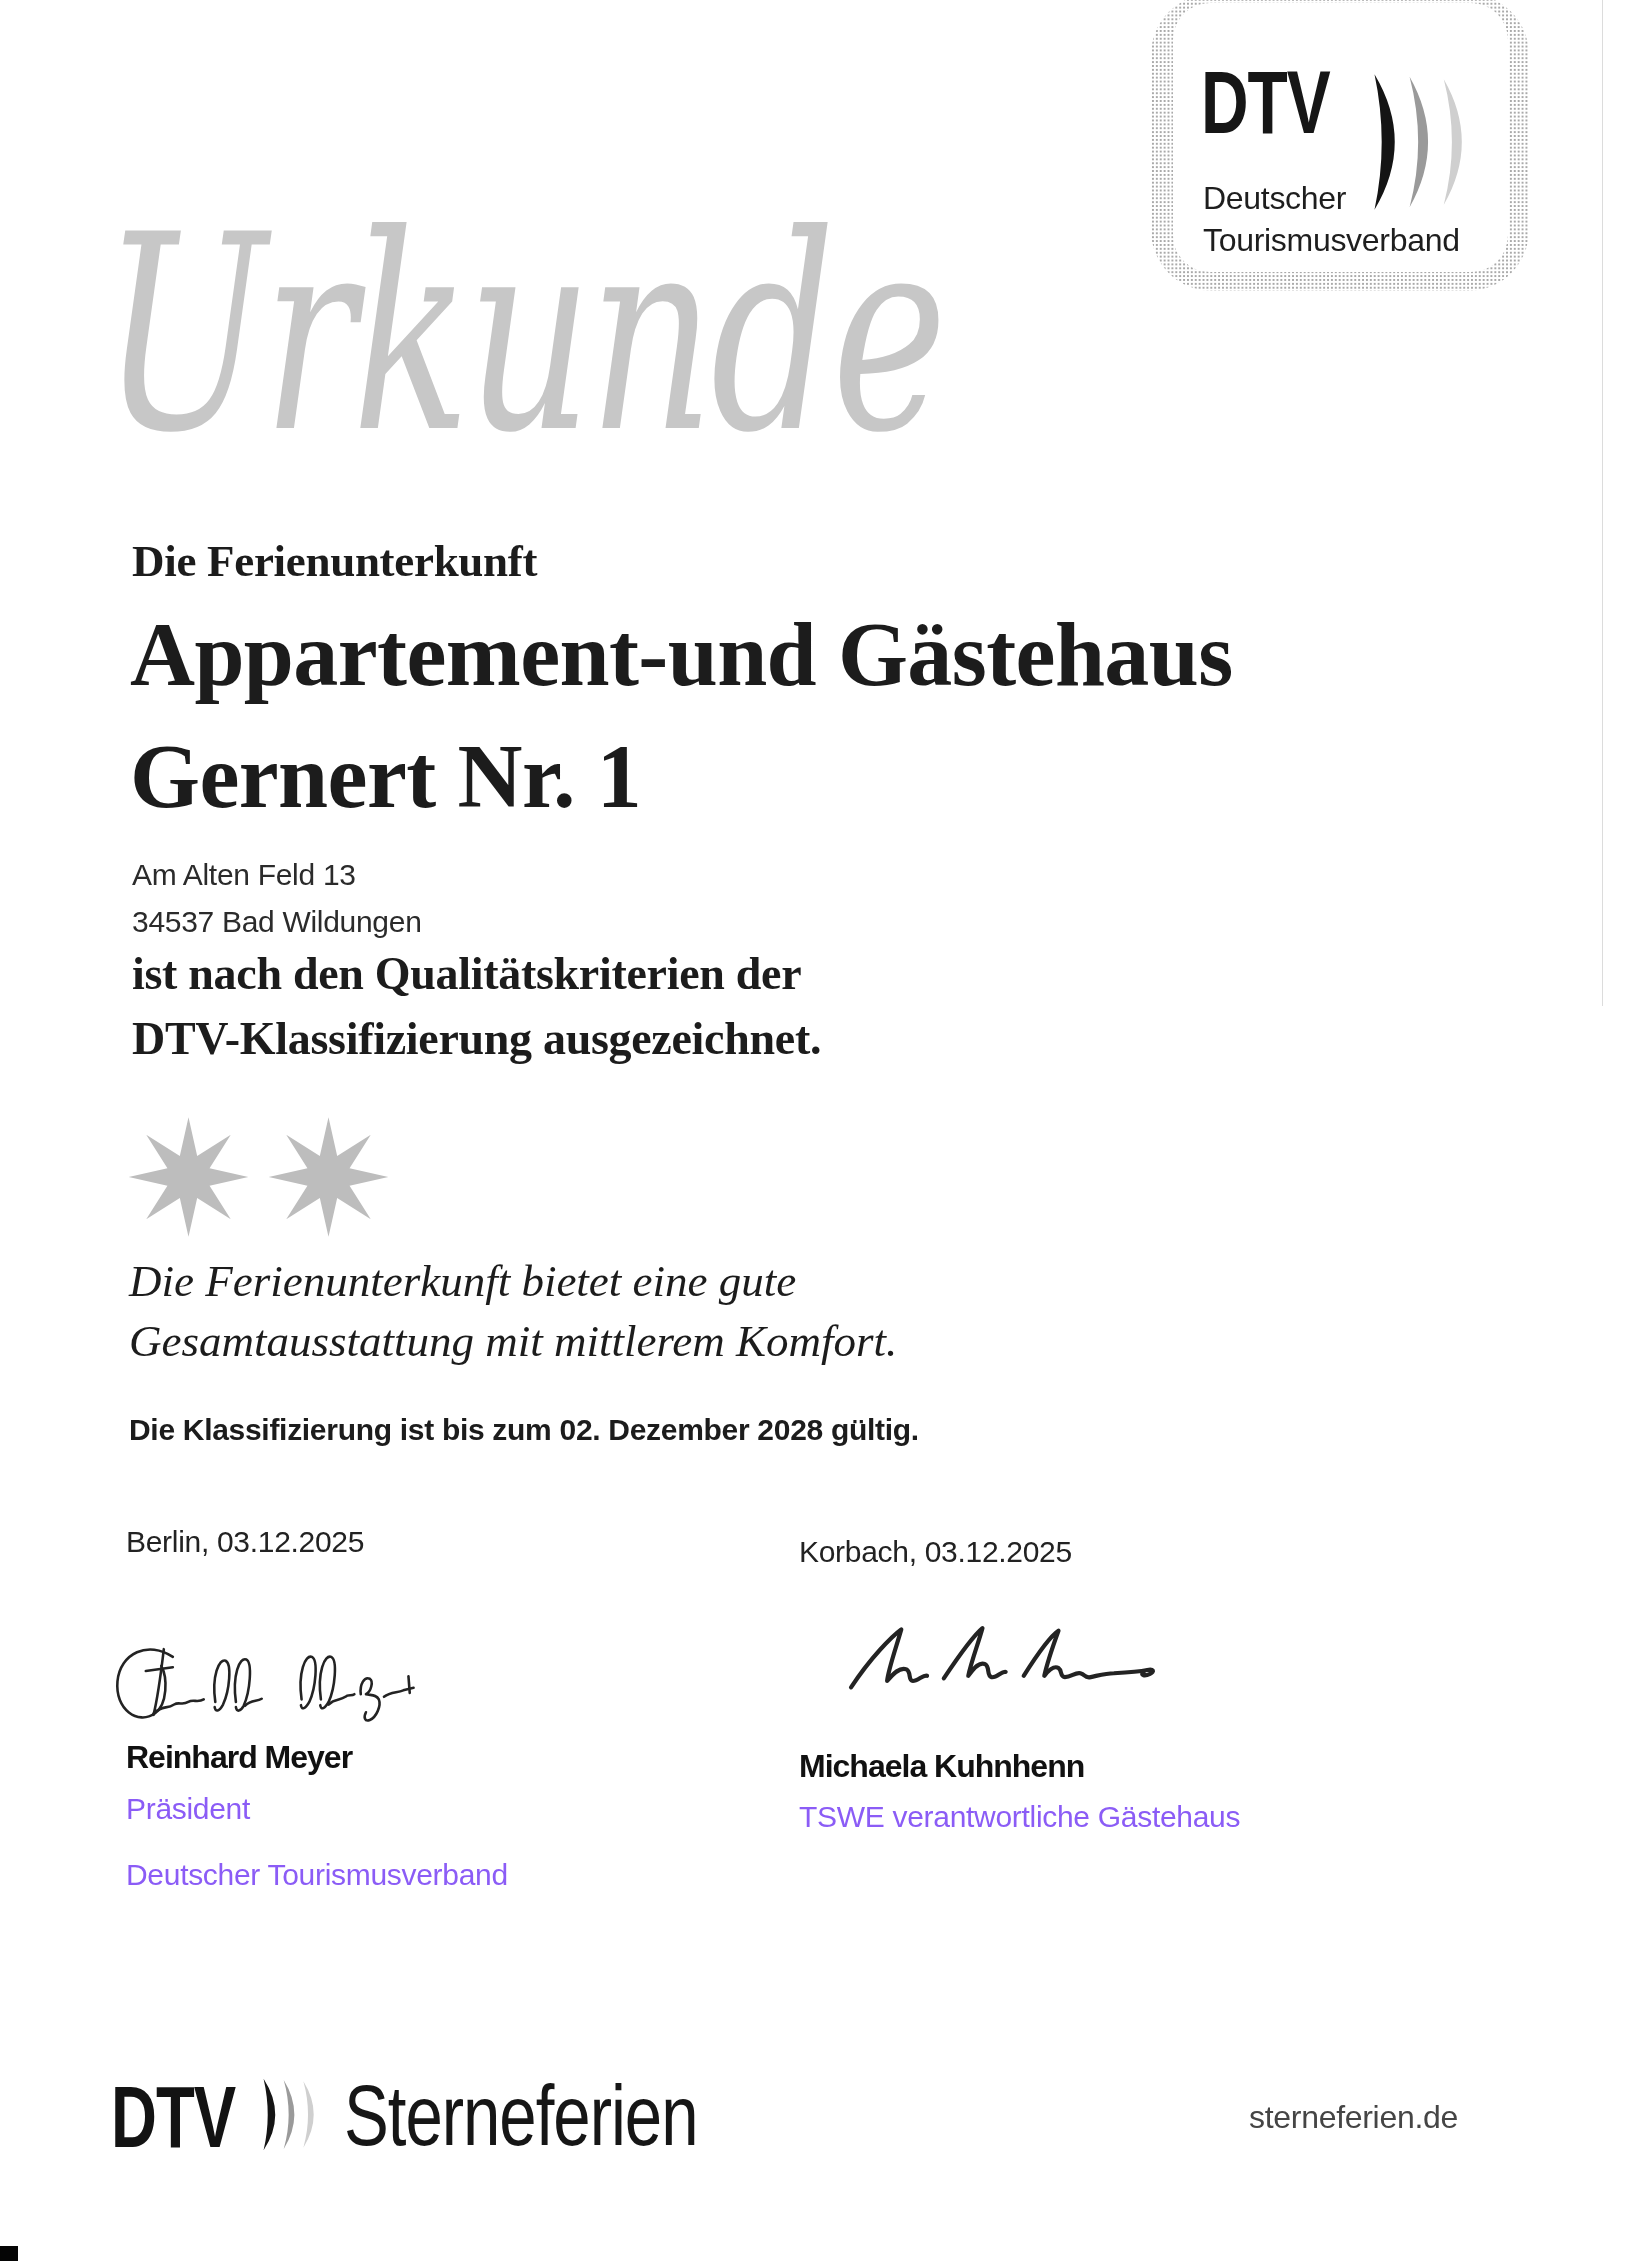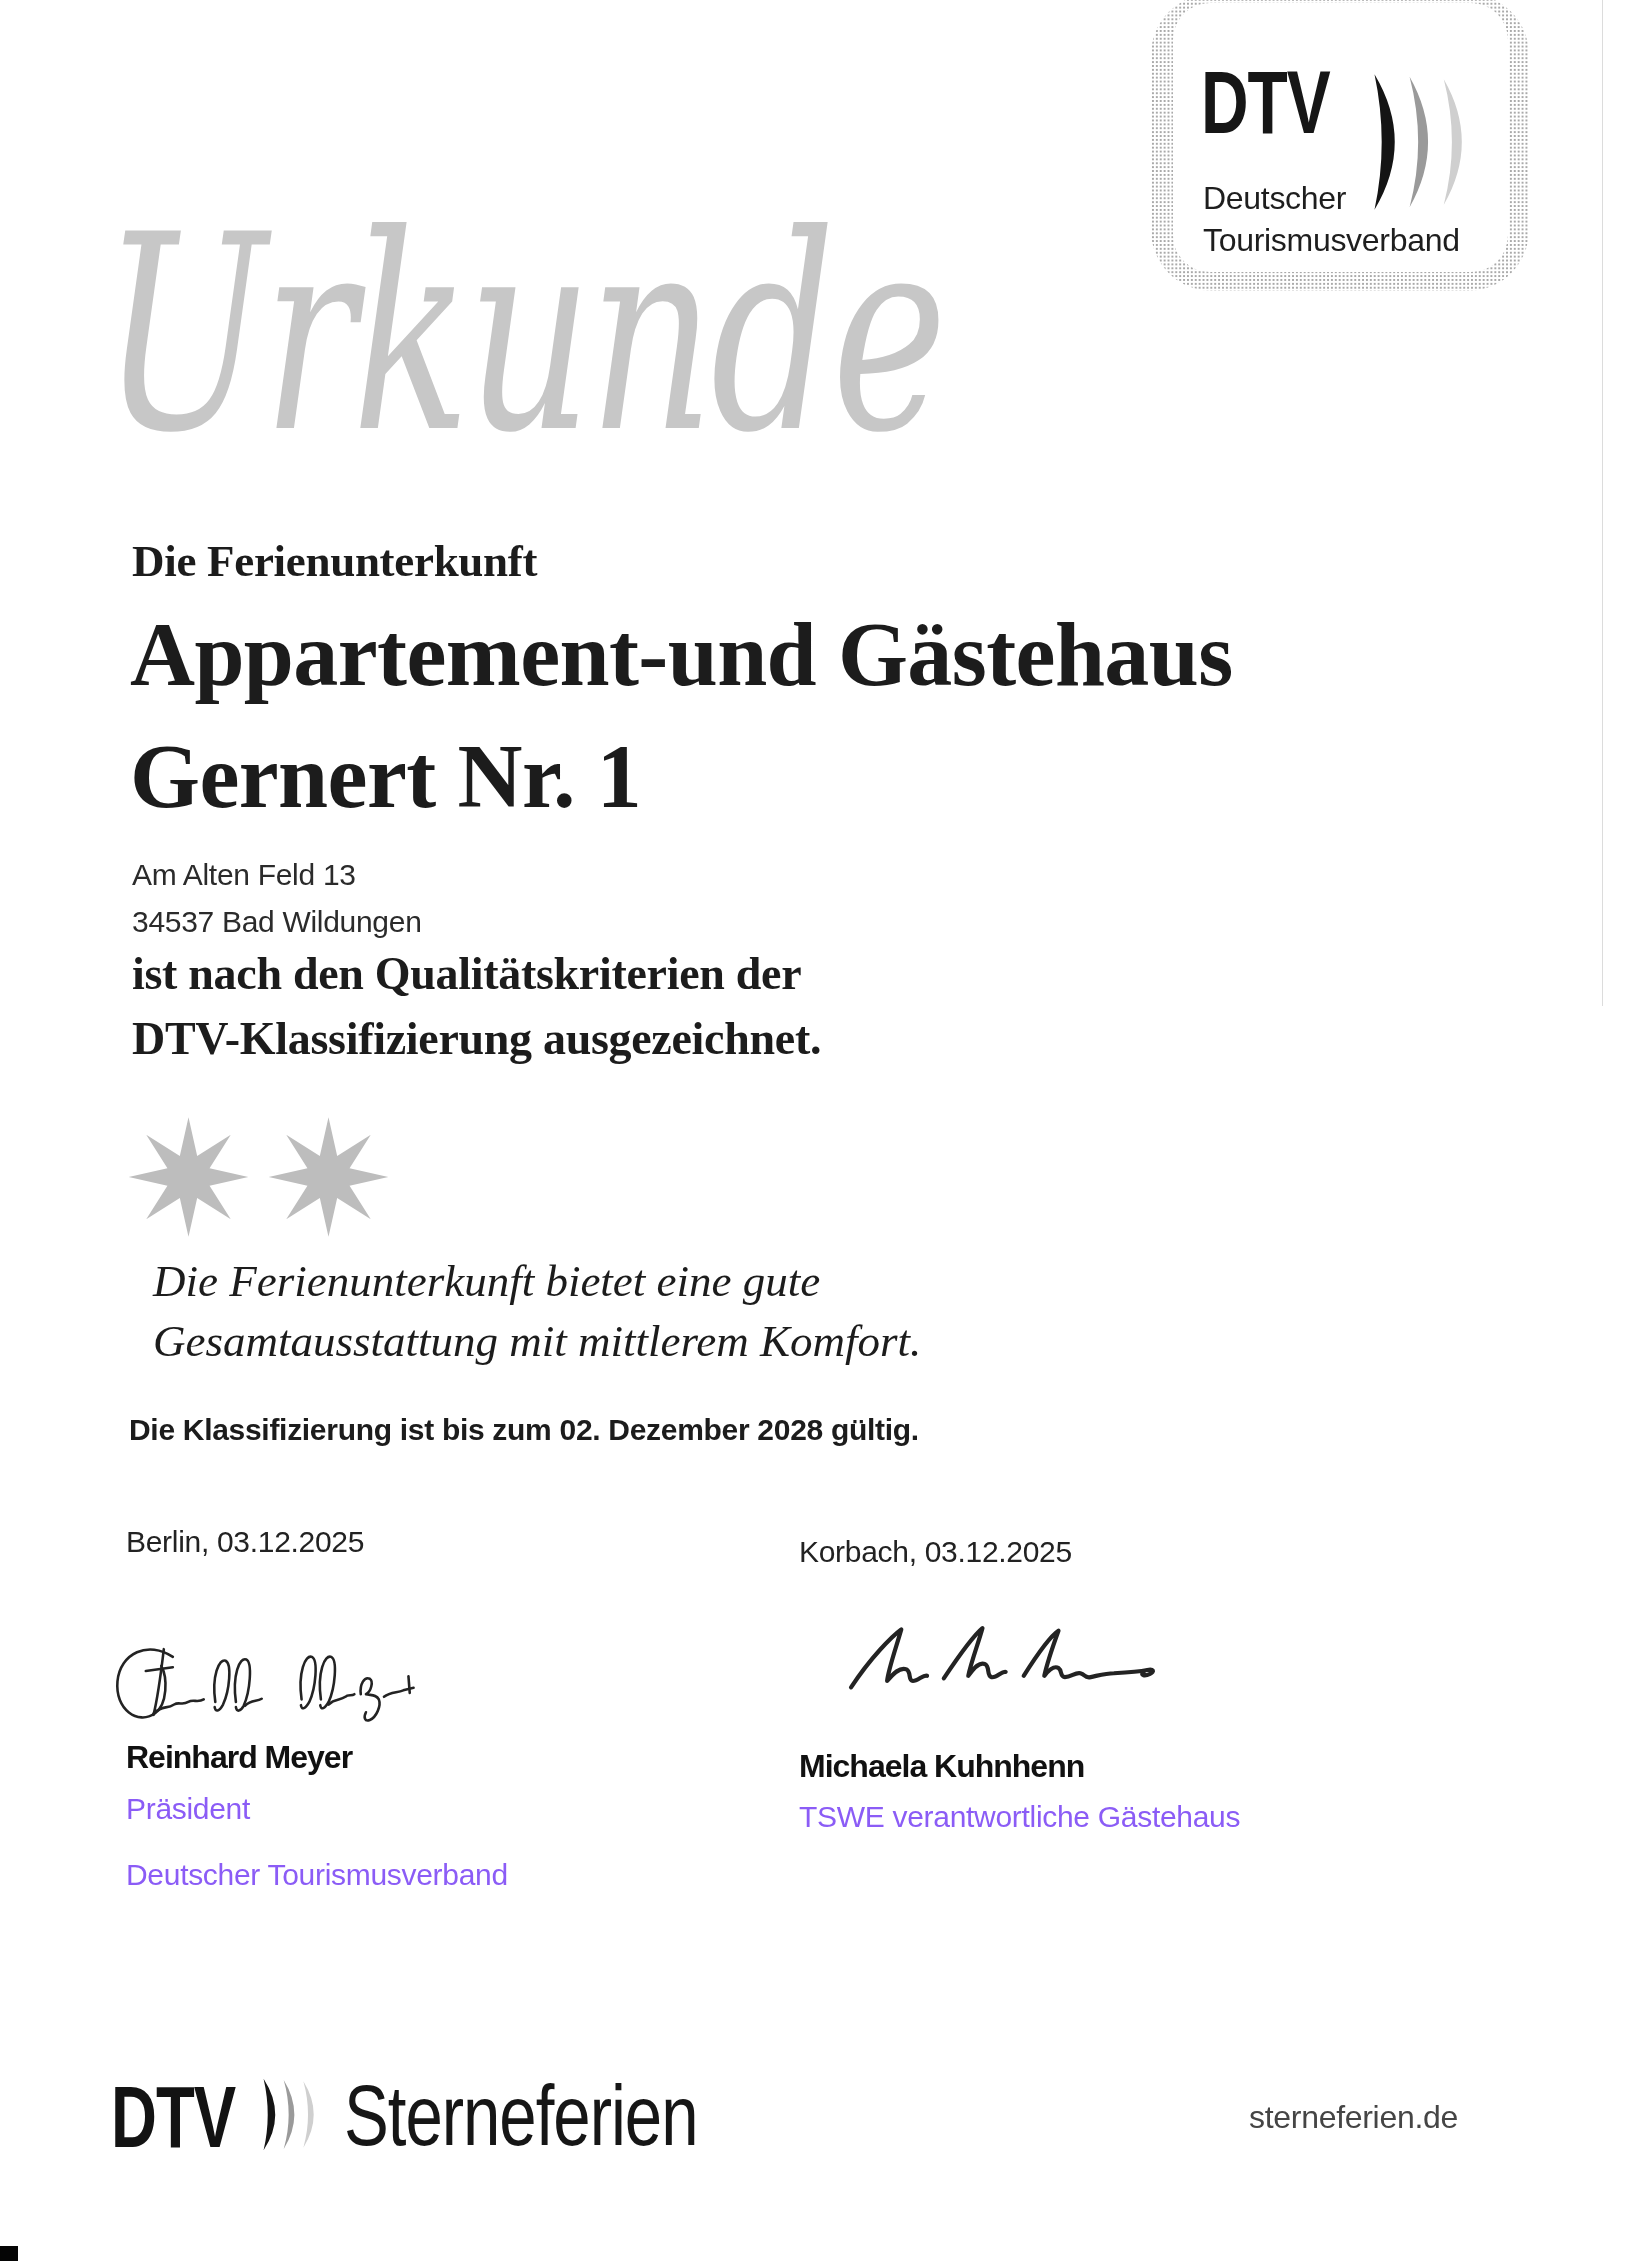--- a/index.html
+++ b/index.html
@@ -34,21 +34,21 @@
     transform:scaleX(0.72);transform-origin:left top;white-space:nowrap;
   }
   
   .serif{font-family:"Liberation Serif",serif;}
   .intro{position:absolute;left:132px;top:535px;font-weight:bold;font-size:45px;letter-spacing:-0.3px;}
   .title{position:absolute;left:130px;top:594px;font-weight:bold;font-size:90px;line-height:1.36;letter-spacing:-0.6px;}
   .address{position:absolute;left:132px;top:832px;font-size:30px;line-height:1.55;letter-spacing:-0.3px;color:#2b2b2b;margin-top:20px;}
   .statement{position:absolute;left:132px;top:941px;font-weight:bold;font-size:46px;line-height:1.42;letter-spacing:-0.3px;}
   .stars{position:absolute;left:128px;top:1114px;display:flex;gap:19.3px;}
   .star{width:121px;height:126px;display:block;}
-  .desc{position:absolute;left:129px;top:1252px;font-style:italic;font-size:45px;line-height:1.33;margin-left:24px;}
+  .desc{position:absolute;left:129px;top:1252px;font-style:italic;font-size:45px;line-height:1.33;}
   .validity{position:absolute;left:129px;top:1413px;font-weight:bold;font-size:30px;letter-spacing:-0.3px;text-align:center;}
   
   .placedate{position:absolute;font-size:30px;letter-spacing:-0.3px;color:#222;}
   .pd-left{left:126px;top:1525px;}
   .pd-right{left:799px;top:1535px;}
   .sig-svg-left{position:absolute;left:108px;top:1635px;width:326px;height:103px;}
   .sig-svg-right{position:absolute;left:833px;top:1610px;width:335px;height:102px;}
   .name{position:absolute;font-weight:bold;font-size:32px;letter-spacing:-1px;color:#111;}
   .nm-left{left:126px;top:1739px;}
   .nm-right{left:799px;top:1748px;}

